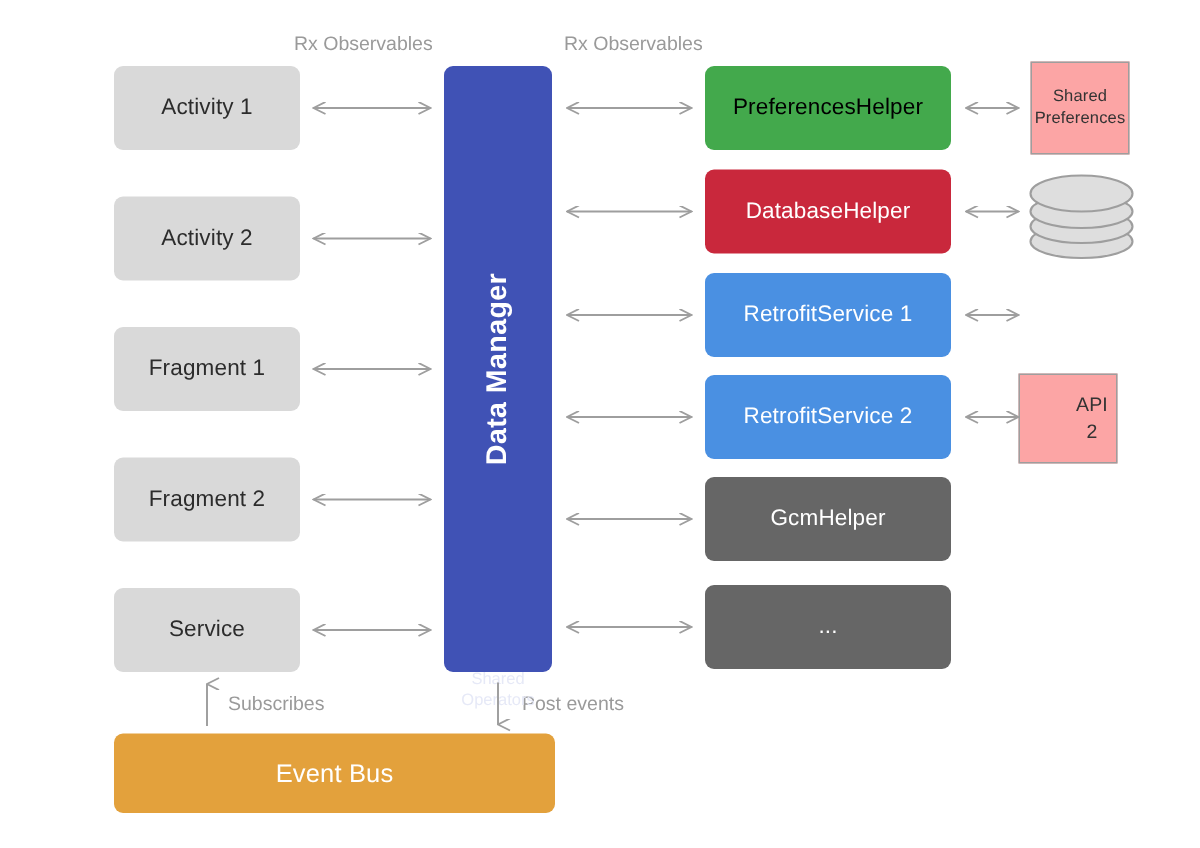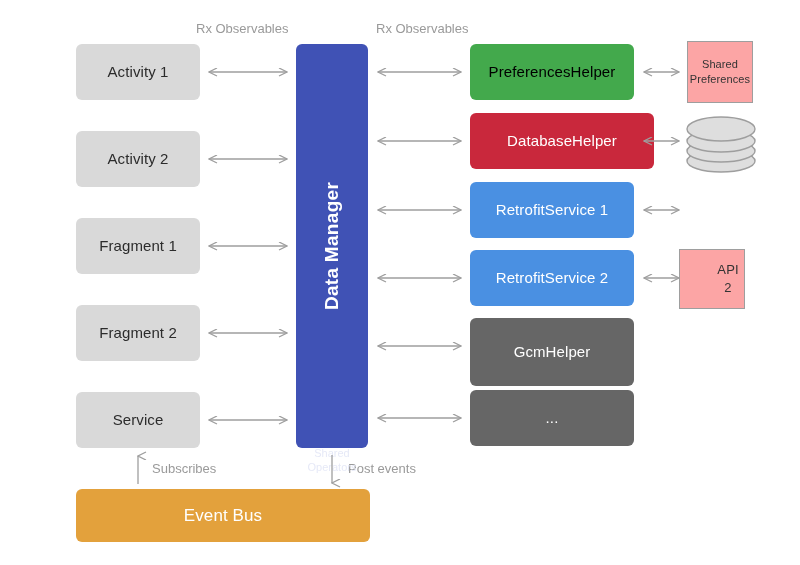--- a/index.html
+++ b/index.html
@@ -130,24 +130,24 @@
     <div class="dm-label">
       <span>Data Manager</span>
     </div>
     <div class="dm-sub" style="top:402px;">
       <div>Shared</div>
       <div>Operators</div>
     </div>
   </div>
 
   <div class="box green" style="left:470px; top:44px; width:164px; height:56px;">PreferencesHelper</div>
-  <div class="box red" style="left:470px; top:113px; width:184px; height:56px;">DatabaseHelper</div>
+  <div class="box red" style="left:470px; top:113px; width:164px; height:56px;">DatabaseHelper</div>
   <div class="box blue" style="left:470px; top:182px; width:164px; height:56px;">RetrofitService 1</div>
   <div class="box blue" style="left:470px; top:250px; width:164px; height:56px;">RetrofitService 2</div>
-  <div class="box darkgray" style="left:470px; top:318px; width:164px; height:68px;">GcmHelper</div>
+  <div class="box darkgray" style="left:470px; top:318px; width:164px; height:56px;">GcmHelper</div>
   <div class="box darkgray" style="left:470px; top:390px; width:164px; height:56px;">...</div>
 
   <div class="box ext" style="left:687px; top:41px; width:66px; height:62px; flex-direction:column;">
     <div>Shared</div>
     <div>Preferences</div>
   </div>
 
   <svg class="cyl" style="left:683px; top:113px;" width="76" height="68" viewBox="0 0 76 68">
     <g fill="#dedede" stroke="#9e9e9e" stroke-width="1.4">
       <ellipse cx="38" cy="48" rx="34" ry="11"></ellipse>

